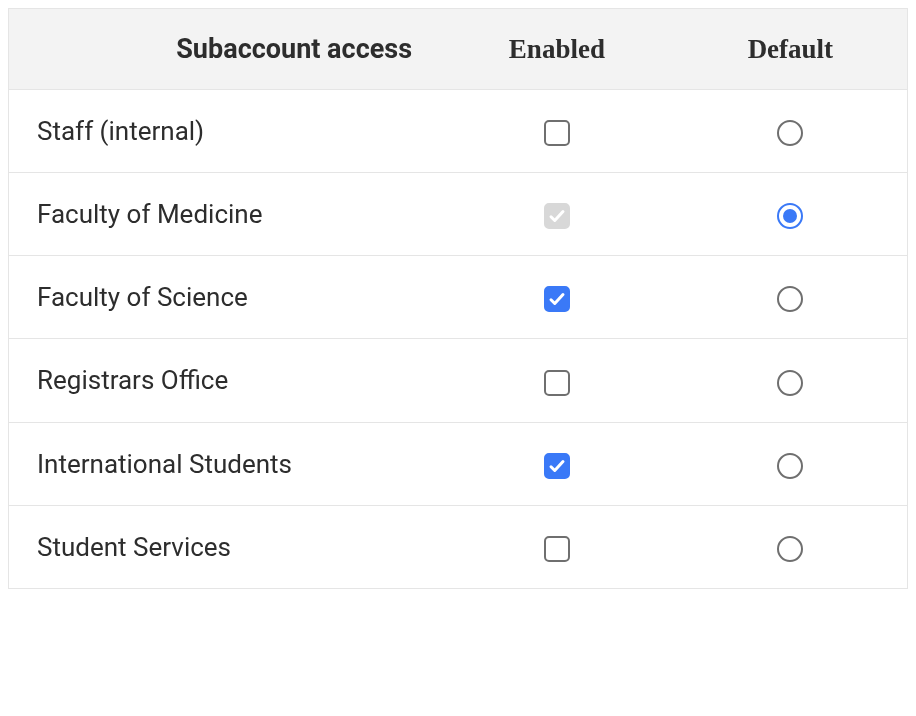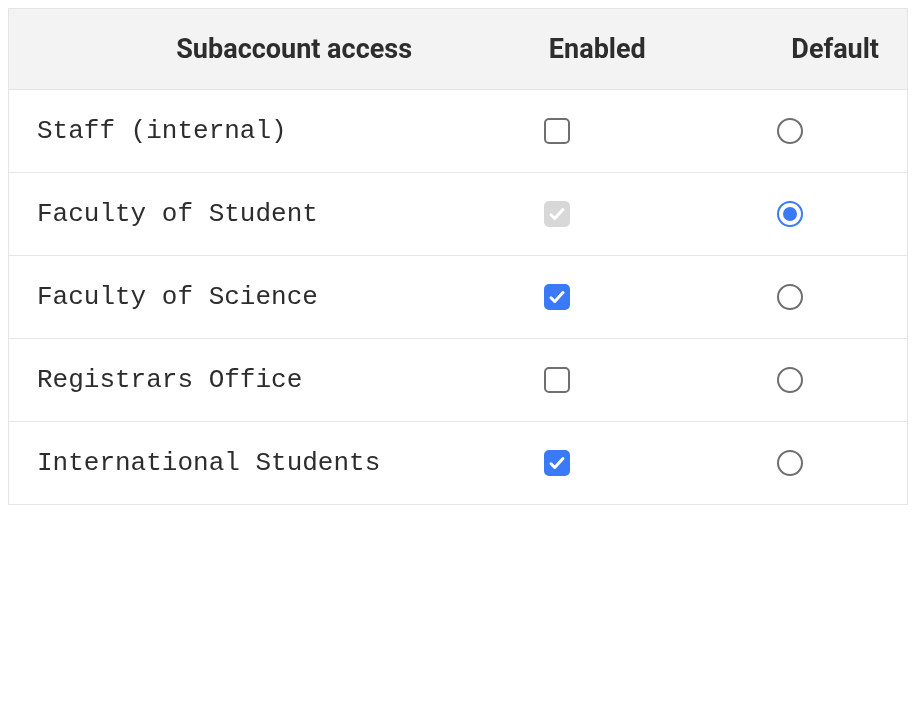--- a/index.html
+++ b/index.html
@@ -22,24 +22,25 @@
     }
     .header-cell {
       padding: 24px 28px;
       font-size: 27px;
       font-weight: 700;
       color: #2d2d2d;
       text-align: right;
       border-bottom: 1px solid #e5e5e5;
     }
     .header-cell.center {
+      text-align: center;
+      font-family: Liberation Serif, serif;
     }
     .body-row {
       border-bottom: 1px solid #e5e5e5;
-      font-family: Liberation Mono, monospace;
     }
     .body-row:last-child {
       border-bottom: none;
     }
     .body-cell {
       padding: 26px 28px;
       font-size: 26px;
       color: #2d2d2d;
       background: #fff;
     }
@@ -128,21 +129,21 @@
     </tr>
   </thead>
   <tbody>
 
   <tr class="body-row">
         <td class="body-cell col-name">Staff (internal)</td>
         <td class="body-cell center col-enabled"><span class="checkbox unchecked"></span></td>
         <td class="body-cell center col-default"><span class="radio"></span></td>
       </tr>
       <tr class="body-row">
-        <td class="body-cell col-name">Faculty of Student</td>
+        <td class="body-cell col-name">Faculty of Medicine</td>
         <td class="body-cell center col-enabled"><span class="checkbox checked-disabled"><svg viewBox="0 0 24 24" fill="none" stroke="#fff" stroke-width="4" stroke-linecap="round" stroke-linejoin="round">
               <polyline points="4 13 9 18 20 6"></polyline>
             </svg></span></td>
         <td class="body-cell center col-default"><span class="radio selected"></span></td>
       </tr>
       <tr class="body-row">
         <td class="body-cell col-name">Faculty of Science</td>
         <td class="body-cell center col-enabled"><span class="checkbox checked"><svg viewBox="0 0 24 24" fill="none" stroke="#fff" stroke-width="4" stroke-linecap="round" stroke-linejoin="round">
               <polyline points="4 13 9 18 20 6"></polyline>
             </svg></span></td>
@@ -153,14 +154,19 @@
         <td class="body-cell center col-enabled"><span class="checkbox unchecked"></span></td>
         <td class="body-cell center col-default"><span class="radio"></span></td>
       </tr>
       <tr class="body-row">
         <td class="body-cell col-name">International Students</td>
         <td class="body-cell center col-enabled"><span class="checkbox checked"><svg viewBox="0 0 24 24" fill="none" stroke="#fff" stroke-width="4" stroke-linecap="round" stroke-linejoin="round">
               <polyline points="4 13 9 18 20 6"></polyline>
             </svg></span></td>
         <td class="body-cell center col-default"><span class="radio"></span></td>
       </tr>
+      <tr class="body-row">
+        <td class="body-cell col-name">Student Services</td>
+        <td class="body-cell center col-enabled"><span class="checkbox unchecked"></span></td>
+        <td class="body-cell center col-default"><span class="radio"></span></td>
+      </tr>
     </tbody>
 </table>
 
 </body></html>

